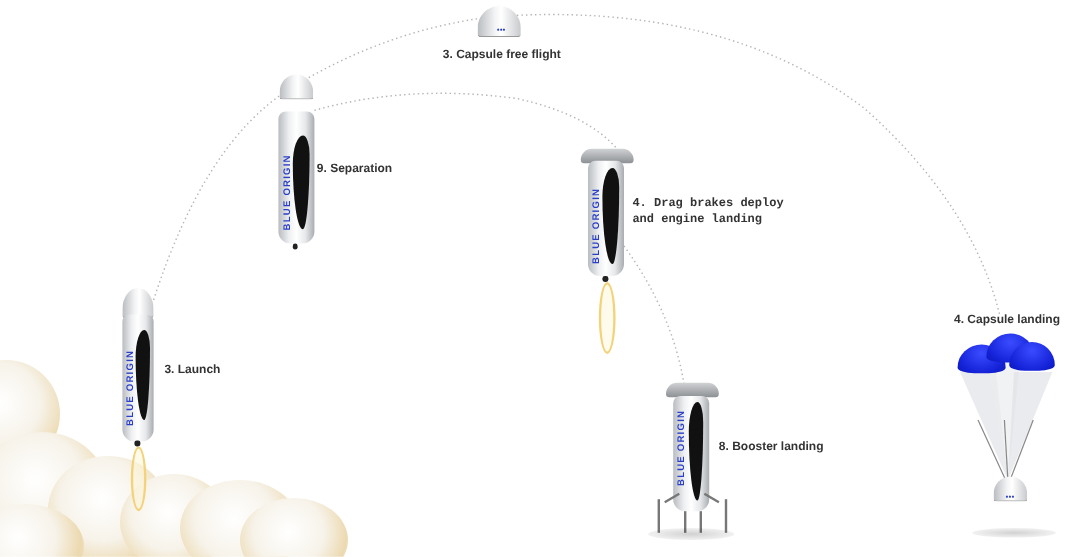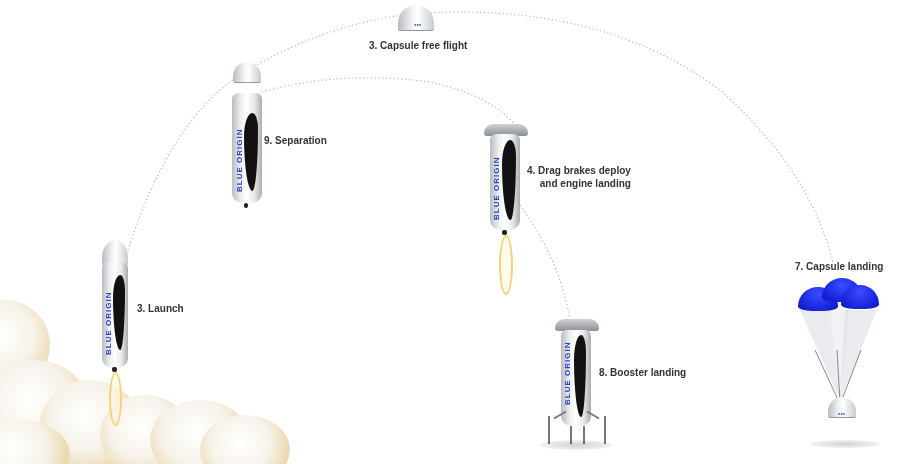--- a/index.html
+++ b/index.html
@@ -7,21 +7,21 @@
       width: 900px; height: 464px; position: relative; overflow: hidden;
       background: #ffffff;
       font-family: "Liberation Sans", sans-serif;
     }
     .stage { position: absolute; inset: 0; }
     svg.paths { position: absolute; left: 0; top: 0; }
     .label {
       position: absolute; font-weight: bold; font-size: 10px; color: #333333;
       white-space: nowrap; line-height: 13px;
     }
-    .label.two-line { text-align: right; }
+    .label.two-line { text-align: left; font-family: Liberation Mono, monospace; }
     .label span { display: block; }
     .abs { position: absolute; }
     .rocket-body {
       position: absolute; border-radius: 6px 6px 10px 10px;
       background: linear-gradient(90deg, #b9bcc0 0%, #eef0f2 30%, #ffffff 50%, #e6e8ea 75%, #a9acb0 100%);
     }
     .brand-text {
       position: absolute; color: #2a3fc9; font-weight: bold; font-size: 8px;
       letter-spacing: 1px; transform: rotate(-90deg); transform-origin: left top;
       white-space: nowrap;
@@ -128,21 +128,21 @@
     <div class="leg" style="left:548px; top:416px; width:2px; height:28px;"></div>
     <div class="leg" style="left:604px; top:416px; width:2px; height:28px;"></div>
     <div class="leg" style="left:553px; top:414px; width:14px; height:2px; transform:rotate(-30deg);"></div>
     <div class="leg" style="left:586px; top:414px; width:14px; height:2px; transform:rotate(30deg);"></div>
     <div class="leg" style="left:570px; top:426px; width:2px; height:18px;"></div>
     <div class="leg" style="left:583px; top:426px; width:2px; height:18px;"></div>
     <div class="shadow" style="left:540px; top:440px; width:72px; height:10px;"></div>
   </div>
   <div class="label" style="left:599px; top:366px;">8. Booster landing</div>
 
-  <div class="label" style="left:795px; top:260px;">7. Capsule landing</div>
+  <div class="label" style="left:795px; top:260px;">4. Capsule landing</div>
   <div>
     <svg class="abs" style="left:795px; top:290px;" width="90" height="120">
       <polygon points="5,20 35,20 45,110" fill="rgba(220,222,226,0.6)"></polygon>
       <polygon points="28,10 55,10 45,110" fill="rgba(235,236,238,0.7)"></polygon>
       <polygon points="50,20 82,20 45,110" fill="rgba(220,222,226,0.6)"></polygon>
       <line x1="20" y1="60" x2="44" y2="112" stroke="#888" stroke-width="1"></line>
       <line x1="42" y1="60" x2="45" y2="112" stroke="#888" stroke-width="1"></line>
       <line x1="66" y1="60" x2="46" y2="112" stroke="#888" stroke-width="1"></line>
     </svg>
     <div class="chute" style="left:798px; top:287px; width:40px; height:24px;"></div>

